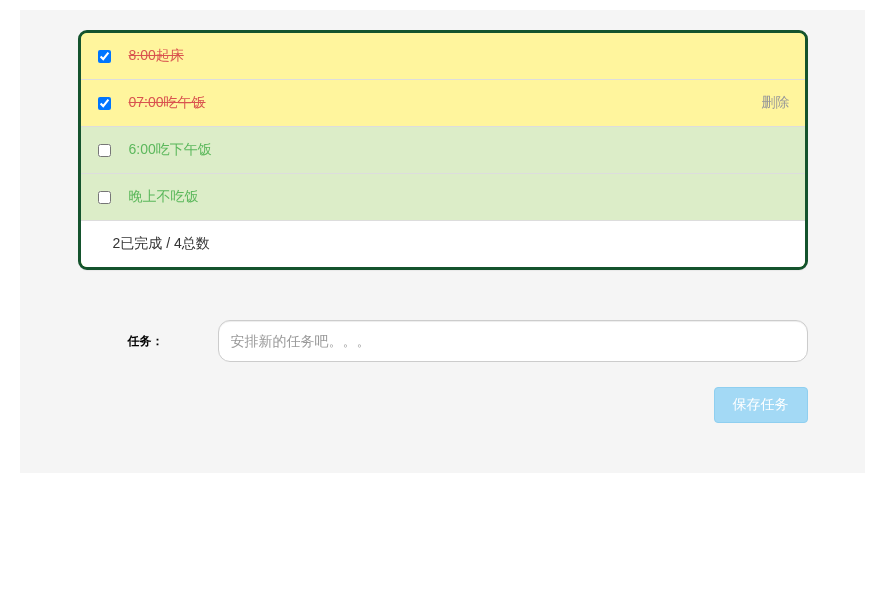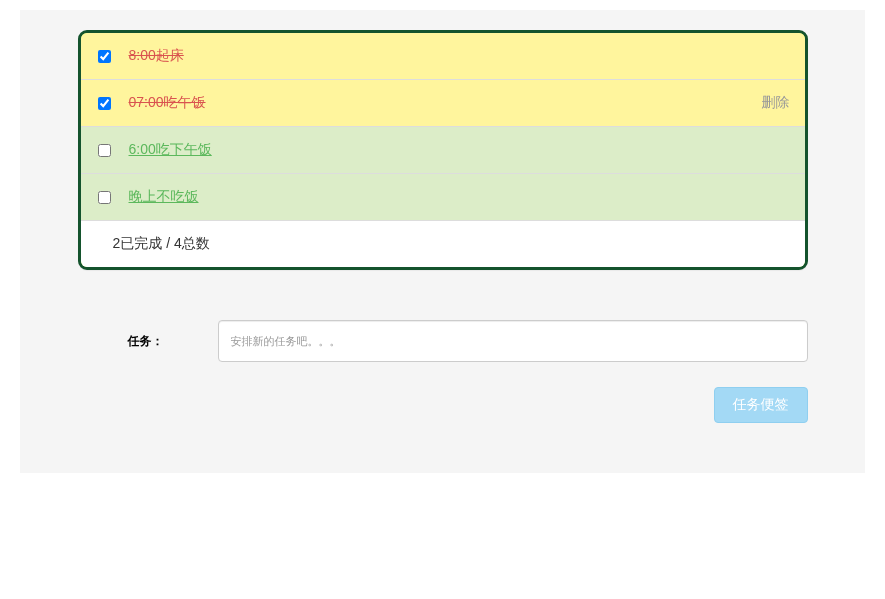--- a/index.html
+++ b/index.html
@@ -55,21 +55,20 @@
       color: #5cb85c;
     }
     .list-item input[type="checkbox"] {
       margin-right: 18px;
       margin-left: 2px;
       width: 13px;
       height: 13px;
     }
     .task-text {
       flex: 1;
-      text-decoration: underline;
     }
     .delete-btn {
       color: #999;
       cursor: pointer;
       font-size: 14px;
     }
     .footer-row {
       padding: 14px 32px;
       background: #fff;
       color: #333;
@@ -85,26 +84,26 @@
       text-align: left;
       padding-left: 50px;
       font-weight: bold;
       font-size: 12px;
       color: #000;
     }
     .form-input {
       flex: 1;
       height: 42px;
       padding: 6px 12px;
-      font-size: 11px;
+      font-size: 14px;
       line-height: 1.42857143;
       color: #555;
       background-color: #fff;
       border: 1px solid #ccc;
-      border-radius: 4px;
+      border-radius: 12px;
       box-shadow: inset 0 1px 1px rgba(0,0,0,0.075);
     }
     .form-input::placeholder {
       color: #999;
     }
     .btn-row {
       width: 730px;
       margin: 25px auto 0 auto;
       text-align: right;
       padding-right: 0;
@@ -148,15 +147,15 @@
       <span id="summary-text">2已完成 / 4总数</span>
     </div>
   </div>
 
   <div class="form-area">
     <div class="form-label">任务：</div>
     <input type="text" class="form-input" placeholder="安排新的任务吧。。。" style="">
   </div>
 
   <div class="btn-row">
-    <button class="save-btn">任务便签</button>
+    <button class="save-btn">保存任务</button>
   </div>
 </div>
 
 </body></html>

